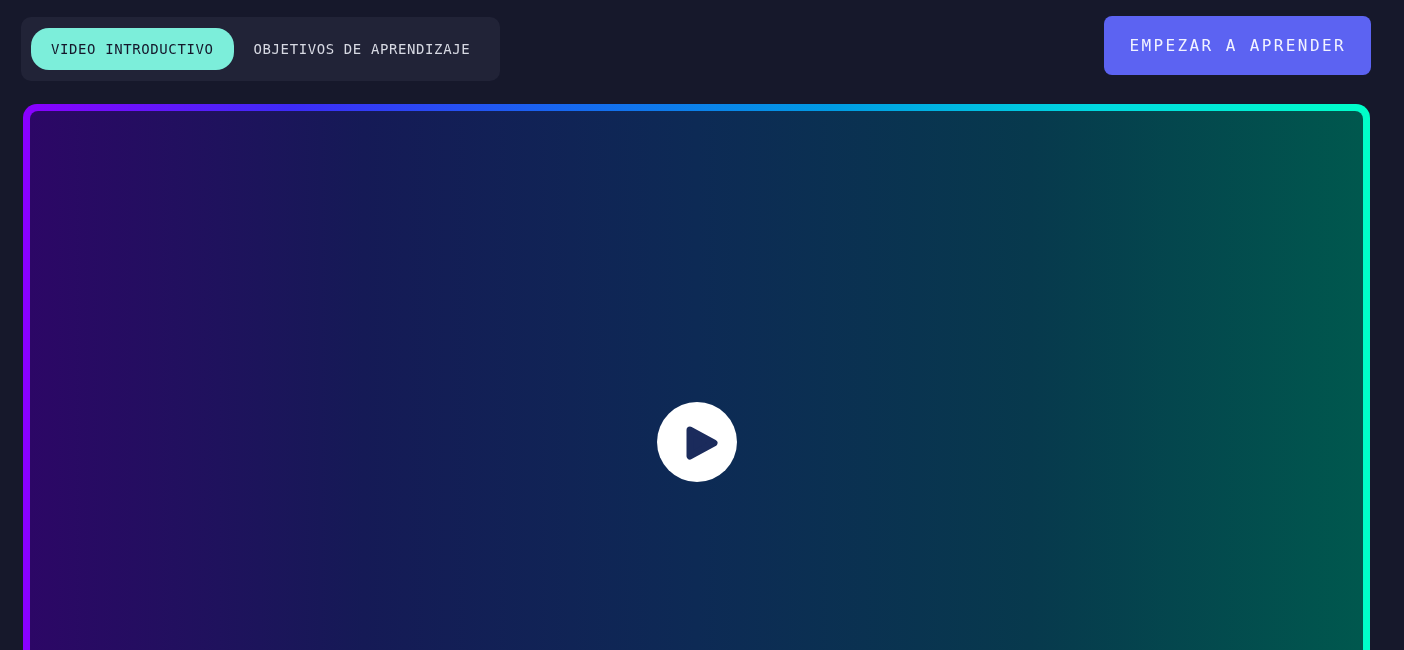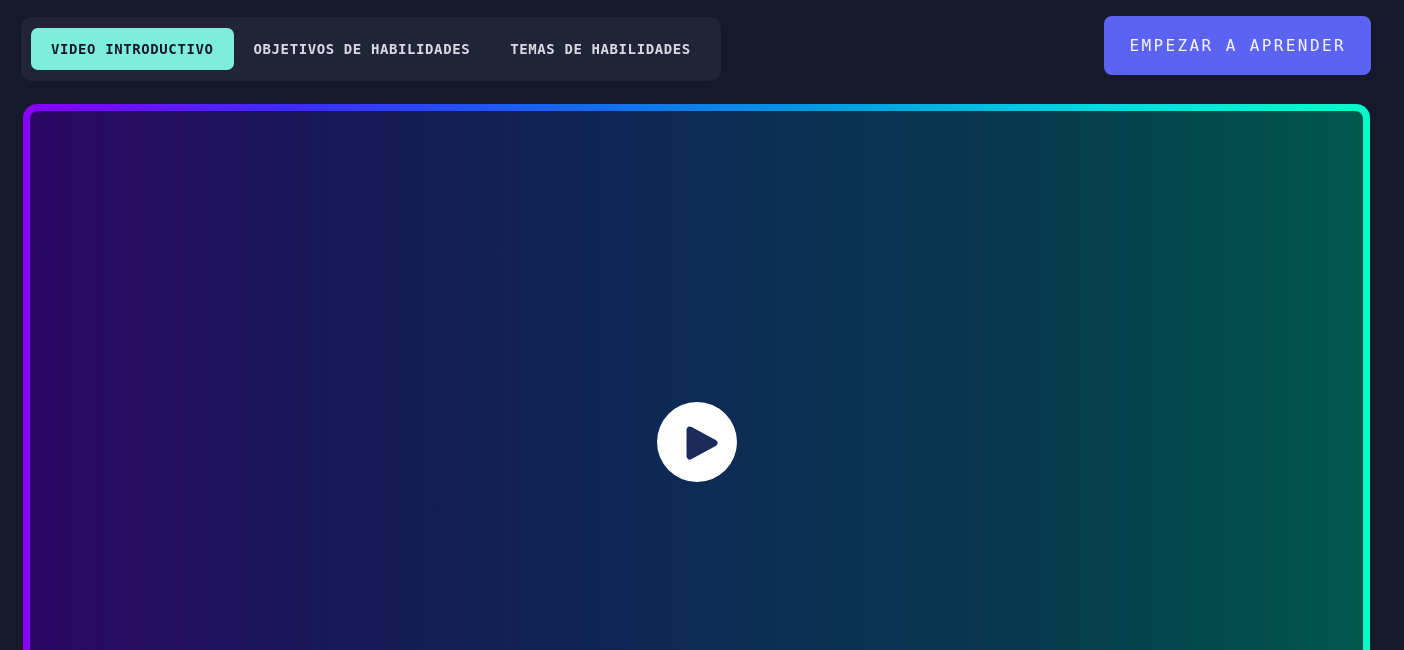--- a/index.html
+++ b/index.html
@@ -27,24 +27,23 @@
     align-items: center;
   }
   .tab {
     border: none;
     background: transparent;
     color: var(--tab-inactive-text, #d7d9e3);
     font-family: inherit;
     font-size: 14px;
     letter-spacing: 0.6px;
     padding: 13px 20px;
-    border-radius: 7px;
+    border-radius: 18px;
     cursor: pointer;
     white-space: nowrap;
-    font-weight: bold;
   }
   .tab.active {
     background: var(--tab-active-bg, #7ceeda);
     color: var(--tab-active-text, #15172b);
   }
   .cta {
     margin-top: 16px;
     border: none;
     background: var(--cta-bg, #5c63f2);
     color: var(--cta-text, #f2f3ff);
@@ -89,22 +88,21 @@
     padding: 0;
   }
   .play-button svg { display: block; }
 </style>
 </head>
 <body>
 
 <div class="header">
   <nav class="tabbar">
     <button class="tab active">VIDEO INTRODUCTIVO</button>
-    <button class="tab">OBJETIVOS DE HABILIDADES</button>
-    <button class="tab">TEMAS DE HABILIDADES</button>
+    <button class="tab">OBJETIVOS DE APRENDIZAJE</button>
   </nav>
   <button class="cta">EMPEZAR A APRENDER</button>
 </div>
 
 <div class="video-frame" style="background: linear-gradient(90deg, rgb(138, 0, 255), rgb(61, 43, 248), rgb(23, 103, 240), rgb(0, 155, 228), rgb(0, 217, 224), rgb(0, 255, 201));">
   <div class="video-surface" style="background: linear-gradient(90deg, rgb(44, 7, 102), rgb(21, 26, 86), rgb(13, 42, 85), rgb(7, 57, 77), rgb(0, 88, 78));">
     <button class="play-button">
       <svg width="80" height="80" viewBox="0 0 80 80">
         <path d="M33 28 L57 41 L33 54 Z" fill="#1b2b5c" stroke="#1b2b5c" stroke-width="7" stroke-linejoin="round" stroke-linecap="round" class="play-triangle"></path>
       </svg>

